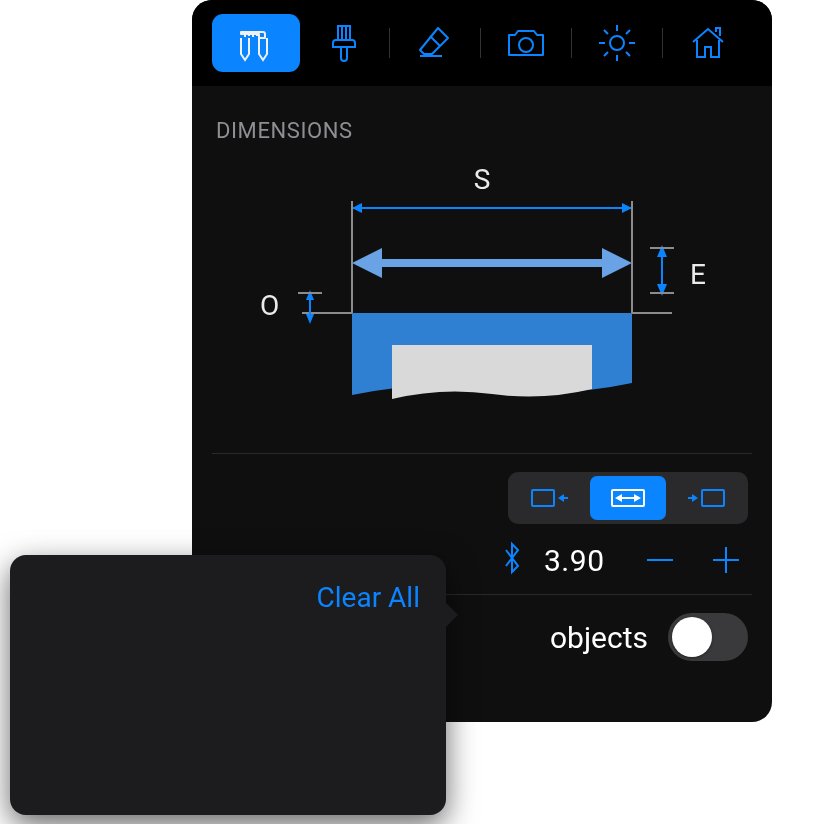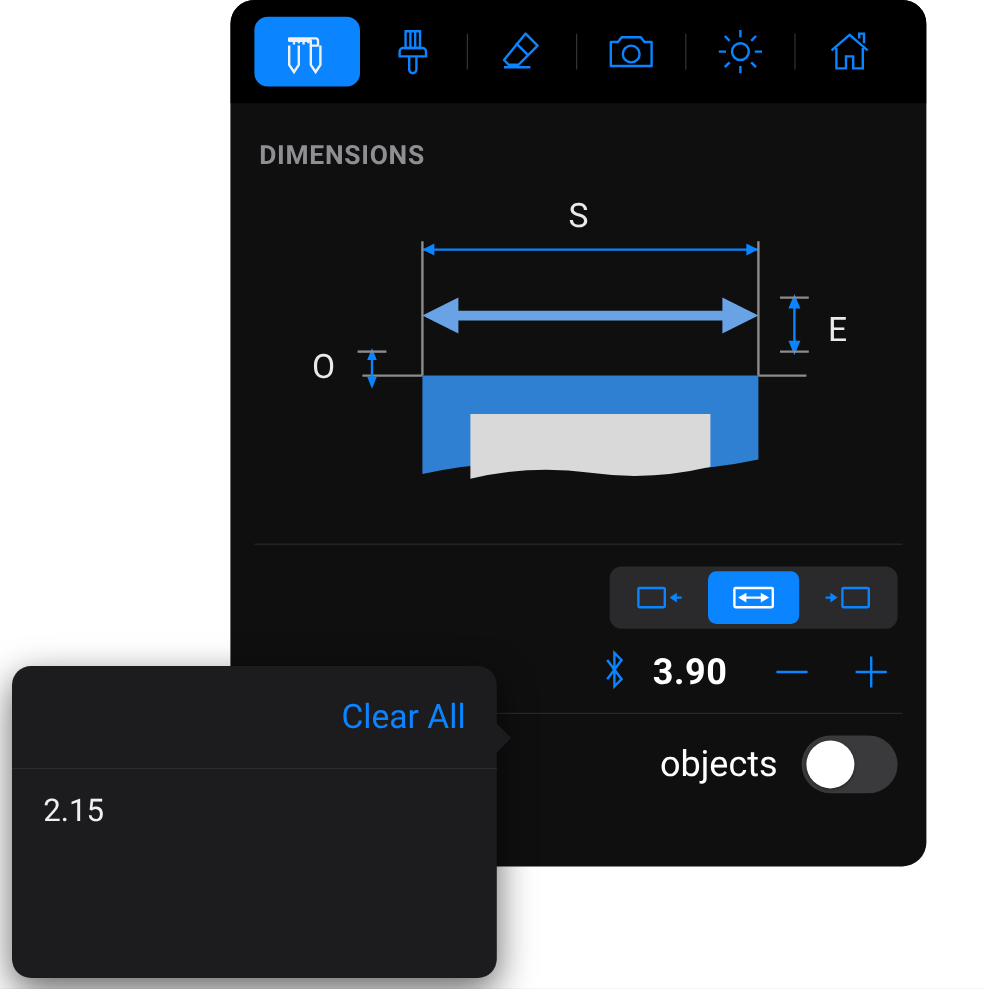--- a/index.html
+++ b/index.html
@@ -49,21 +49,21 @@
     background: #333;
     margin: 0 1px;
   }
 
   
   .section-title {
     color: #8e8e93;
     font-size: 22px;
     letter-spacing: 0.6px;
     padding: 32px 24px 10px 24px;
-    font-weight: 700;
+    font-weight: 400;
   }
 
   
   .diagram {
     height: 300px;
     position: relative;
     margin: 0 10px;
   }
   .diagram svg {
     position:absolute;
@@ -109,21 +109,20 @@
   .seg svg { stroke:#0a84ff; fill:none; stroke-width:2; }
   .seg.selected svg { stroke:#fff; }
 
   
   .step-row {
     display:flex;
     align-items:center;
     justify-content:flex-end;
     padding: 8px 24px 6px 24px;
     gap: 22px;
-    font-weight: bold;
   }
   .bt-ico { color:#0a84ff; }
   .step-val {
     color:#fff; font-size:30px; letter-spacing:0.5px;
     min-width:72px;
   }
   .step-btn {
     width:44px; height:44px;
     display:flex; align-items:center; justify-content:center;
     color:#0a84ff;
@@ -157,21 +156,21 @@
     width:40px; height:40px;
     border-radius:50%;
     background:#fff;
     box-shadow:0 1px 3px rgba(0,0,0,.4);
   }
 
   
   .popover {
     position:absolute;
     left:10px; top:555px;
-    width:404px;
+    width:436px;
     height:260px;
     background:#1c1c1e;
     border-radius:16px;
     box-shadow: 0 10px 30px rgba(0,0,0,.6);
   }
   .popover::after {
     content:'';
     position:absolute;
     right:-12px; top:46px;
     width:0;height:0;
@@ -340,14 +339,13 @@
     <span class="tog-label">objects</span>
     <div class="switch">
       <div class="knob"></div>
     </div>
   </div>
 
 </div>
 
 <div class="popover">
   <div class="pop-head">Clear All</div>
-  <div class="pop-item">2.15</div>
 </div>
 
 </body></html>

